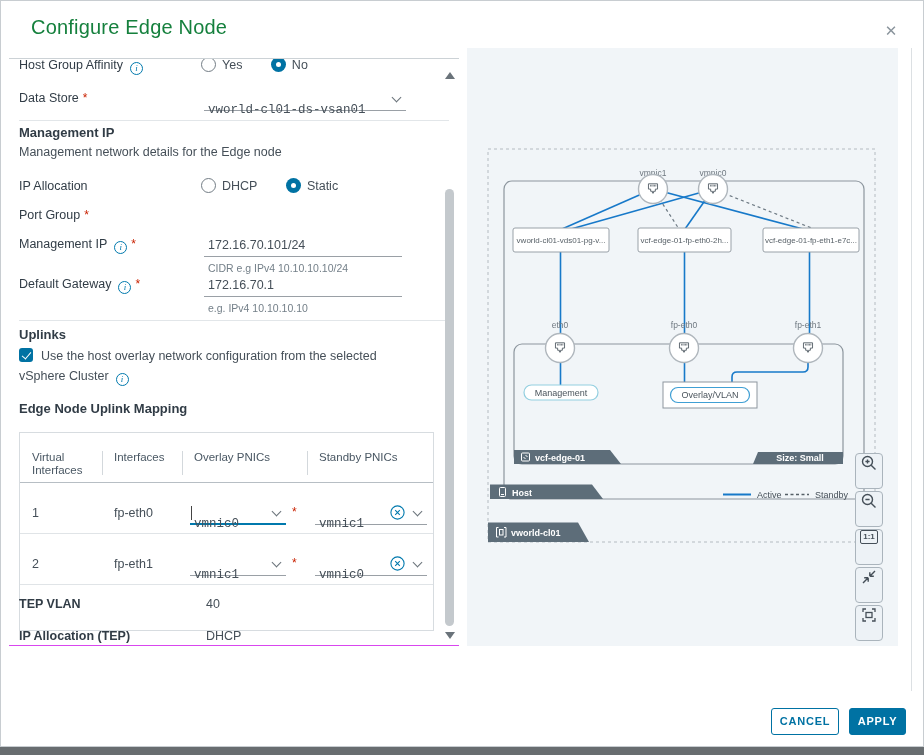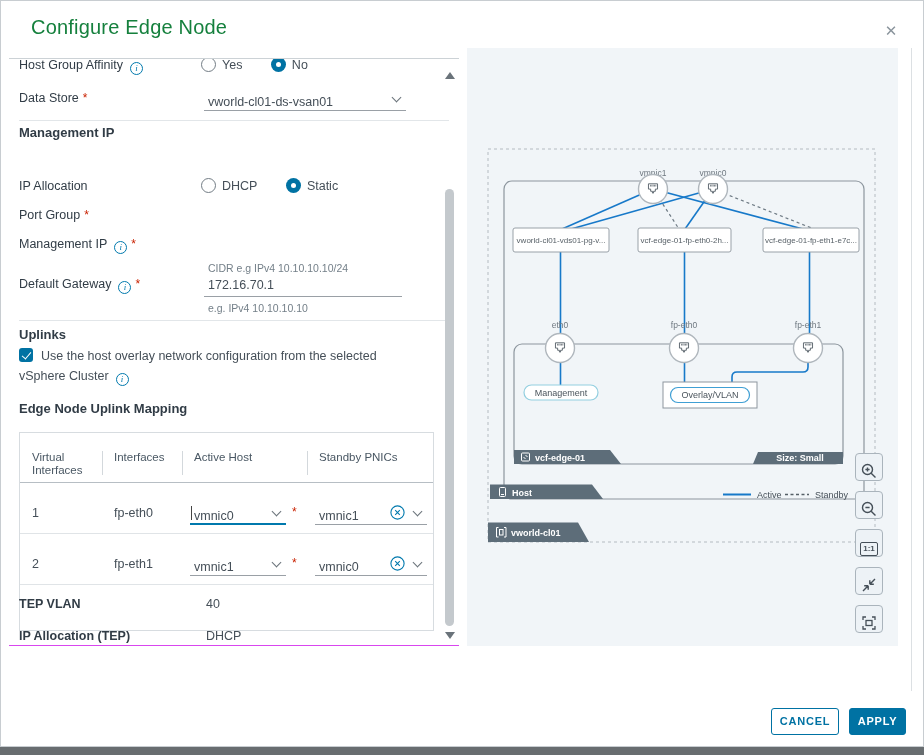--- a/index.html
+++ b/index.html
@@ -17,21 +17,21 @@
   .f-label { position:absolute; left:10px; top:2px; font-size:12.5px; color:#313c46; font-weight:500; white-space:nowrap; }
   .sec-h { position:absolute; left:10px; font-size:13px; font-weight:700; color:#313c46; }
   .sec-sub { position:absolute; left:10px; font-size:12.5px; color:#454f58; }
   .req::after { content:"*"; color:#c92100; font-size:12px; margin-left:4px; }
   .info-i { display:inline-block; width:13px; height:13px; border:1px solid #0079ad; border-radius:50%; color:#0079ad; font-size:9px; line-height:11px; text-align:center; font-style:italic; font-family:"Liberation Serif",serif; margin-left:7px; vertical-align:-2px; }
   .radio { display:inline-flex; align-items:center; gap:6px; font-size:12.5px; color:#454f58; margin-right:24px; }
   .rdot { width:15px; height:15px; border-radius:50%; border:1px solid #737d85; background:#fff; display:inline-block; }
   .rdot.sel { border:none; background:#0072a3; position:relative; }
   .rdot.sel::after { content:""; position:absolute; left:5px; top:5px; width:5px; height:5px; border-radius:50%; background:#fff; }
   .select { position:absolute; top:0; height:22px; border-bottom:1px solid #9aa0a6; cursor:pointer; }
-  .sel-val { position:absolute; left:4px; top:6px; font-size:12.5px; color:#454f58; white-space:nowrap; }
+  .sel-val { position:absolute; left:4px; top:14px; font-size:12.5px; color:#454f58; white-space:nowrap;font-family:Liberation Mono, monospace; }
   .caret { position:absolute; right:6px; top:5px; width:7px; height:7px; border-right:1.5px solid #6a737a; border-bottom:1.5px solid #6a737a; transform:rotate(45deg); }
   .input-wrap { position:absolute; top:0; height:22px; border-bottom:1px solid #9aa0a6; }
   .input-wrap input { border:none; outline:none; background:transparent; width:100%; height:20px; font-size:12.5px; color:#454f58; font-family:"Liberation Sans",sans-serif; padding-left:4px; }
   .hint { position:absolute; font-size:10.5px; color:#737f88; }
   .divider { position:absolute; left:10px; width:430px; height:1px; background:#e2e6e9; }
   .cb-row { position:absolute; left:10px; width:402px; font-size:12.5px; color:#454f58; line-height:20px; }
   .cbox { display:inline-block; width:14px; height:14px; background:#0072a3; border-radius:3px; margin-right:8px; vertical-align:-2px; position:relative; }
   .cbox::after { content:""; position:absolute; left:4.5px; top:1.5px; width:4px; height:8px; border-right:1.6px solid #fff; border-bottom:1.6px solid #fff; transform:rotate(40deg); }
 
   
@@ -50,21 +50,21 @@
   .clr { position:absolute; width:15px; height:15px; top:2px; }
 
   
   .sb-up { position:absolute; left:444px; top:71px; width:0; height:0; border-left:5px solid transparent; border-right:5px solid transparent; border-bottom:7px solid #6a737a; cursor:pointer; }
   .sb-down { position:absolute; left:444px; top:631px; width:0; height:0; border-left:5px solid transparent; border-right:5px solid transparent; border-top:7px solid #6a737a; cursor:pointer; }
   .sb-thumb { position:absolute; left:444px; top:188px; width:9px; height:437px; border-radius:5px; background:#c4c9cd; cursor:pointer; }
   .dlg-track { position:absolute; left:910px; top:47px; width:1px; height:643px; background:#dcе0e3; background:#dce0e3; }
 
   
   .panel { position:absolute; left:466px; top:47px; width:431px; height:598px; background:#f1f5f8; }
-  .zbtn { position:absolute; left:388px; width:28px; height:28px; background:#edf2f6; border:1px solid #aab4bc; border-radius:4px; cursor:pointer; display:flex; align-items:flex-end; justify-content:center; }
+  .zbtn { position:absolute; left:388px; width:28px; height:36px; background:#edf2f6; border:1px solid #aab4bc; border-radius:4px; cursor:pointer; display:flex; align-items:flex-start; justify-content:center; }
   .zbtn .onetoone { font-size:8px; font-weight:700; color:#454f58; border:1.4px solid #454f58; border-radius:2px; padding:2px 2.5px; line-height:8px; }
 
   
   .btn { position:absolute; top:707px; height:27px; border-radius:3px; font-size:11px; font-weight:600; letter-spacing:.8px; text-align:center; line-height:25px; cursor:pointer; font-family:"Liberation Sans",sans-serif; }
   .btn.cancel { left:770px; width:68px; border:1px solid #0072a3; color:#0072a3; background:#fff; }
   .btn.apply { left:848px; width:57px; border:1px solid #0072a3; color:#fff; background:#0072a3; }
 </style>
 </head>
 <body>
 
@@ -93,20 +93,21 @@
       <span class="f-label"><span>Data Store</span><span class="req"></span></span>
       <div class="select" style="left:195px;width:202px">
         <span class="sel-val">vworld-cl01-ds-vsan01</span>
         <span class="caret"></span>
       </div>
     </div>
 
     <div class="divider" style="top:61px"></div>
 
     <div class="sec-h" style="top:66px">Management IP</div>
+    <div class="sec-sub" style="top:86px">Management network details for the Edge node</div>
 
     <div class="f-row" style="top:118px">
       <span class="f-label">IP Allocation</span>
       <span style="position:absolute;left:192px;top:1px">
         <label class="radio">
             <span class="rdot"></span>
             <span>DHCP</span>
           </label>
         <label class="radio">
             <span class="rdot sel"></span>
@@ -114,20 +115,23 @@
           </label>
       </span>
     </div>
 
     <div class="f-row" style="top:147px">
       <span class="f-label"><span>Port Group</span><span class="req"></span></span>
     </div>
 
     <div class="f-row" style="top:176px">
       <span class="f-label"><span>Management IP</span><span class="info-i">i</span><span class="req"></span></span>
+      <div class="input-wrap" style="left:195px;width:198px">
+        <input value="172.16.70.101/24" style="">
+      </div>
       <div class="hint" style="left:199px;top:27px">CIDR e.g IPv4 10.10.10.10/24</div>
     </div>
 
     <div class="f-row" style="top:216px">
       <span class="f-label"><span>Default Gateway</span><span class="info-i">i</span><span class="req"></span></span>
       <div class="input-wrap" style="left:195px;width:198px">
         <input value="172.16.70.1" style="">
       </div>
       <div class="hint" style="left:199px;top:27px">e.g. IPv4 10.10.10.10</div>
     </div>
@@ -139,21 +143,21 @@
     <div class="cb-row" style="top:287px">
       <span class="cbox"></span><span>Use the host overlay network configuration from the selected vSphere Cluster</span><span class="info-i">i</span>
     </div>
 
     <div class="sec-h" style="top:342px">Edge Node Uplink Mapping</div>
 
     <div class="tbl">
       <div class="tr head">
         <div class="th">Virtual Interfaces</div>
         <div class="th">Interfaces</div>
-        <div class="th">Active Host</div>
+        <div class="th">Overlay PNICs</div>
         <div class="th">Standby PNICs</div>
       </div>
 
       <div class="tr body">
         <div class="td">1</div>
         <div class="td">fp-eth0</div>
         <div class="td">
           <div class="cell-sel focus" style="left:8px;width:96px">
             <span class="cur"></span>
             <span class="sel-val">vmnic0</span>

